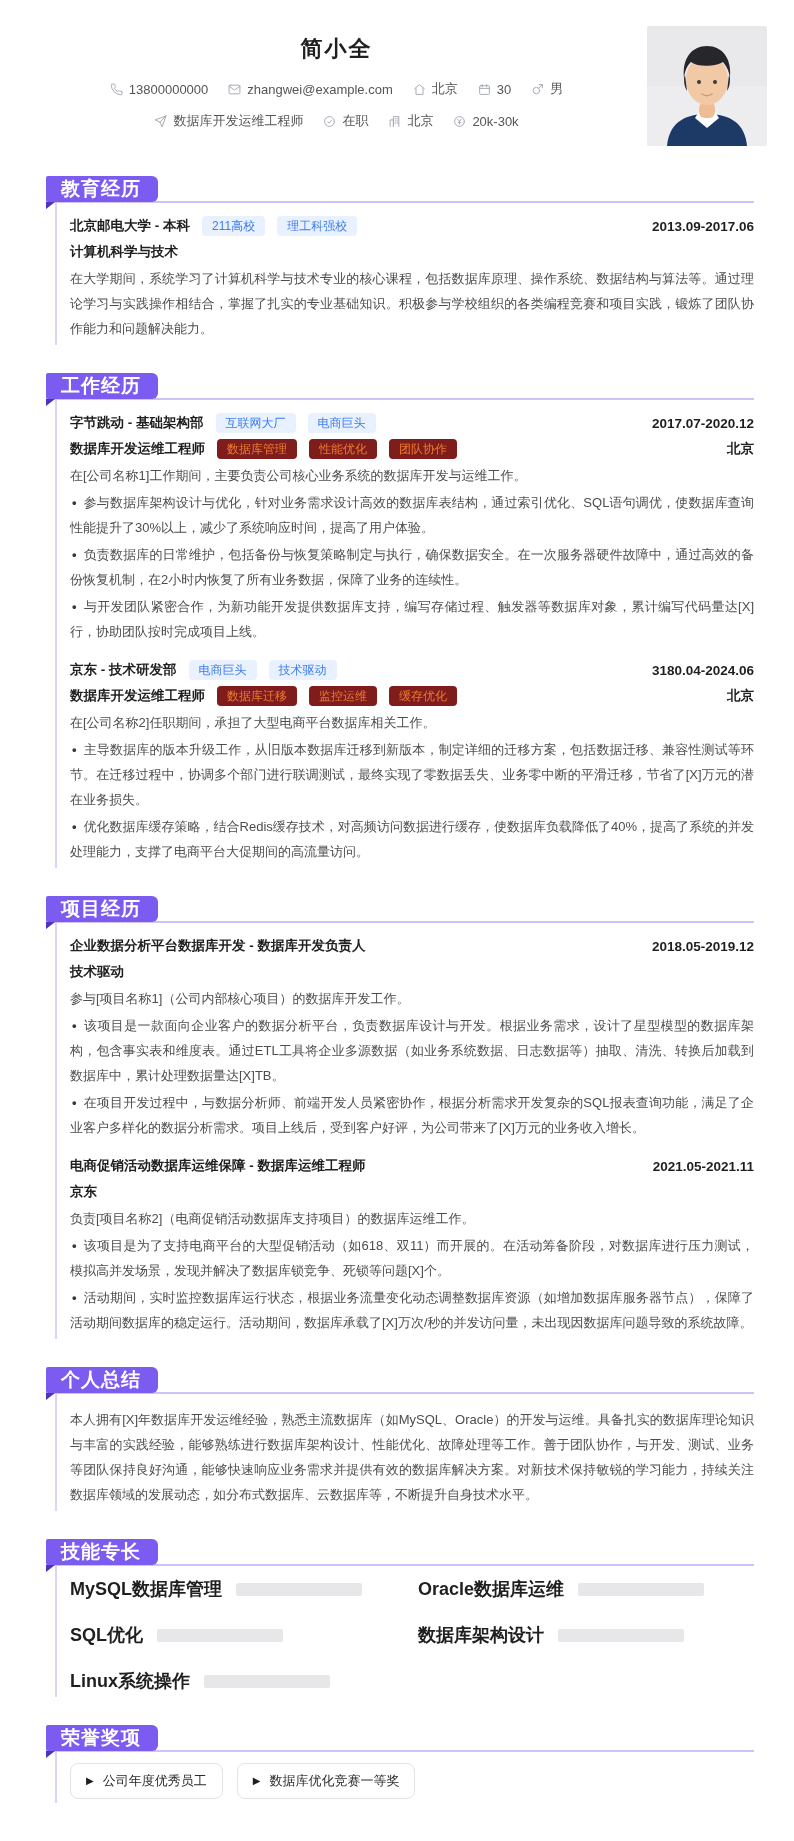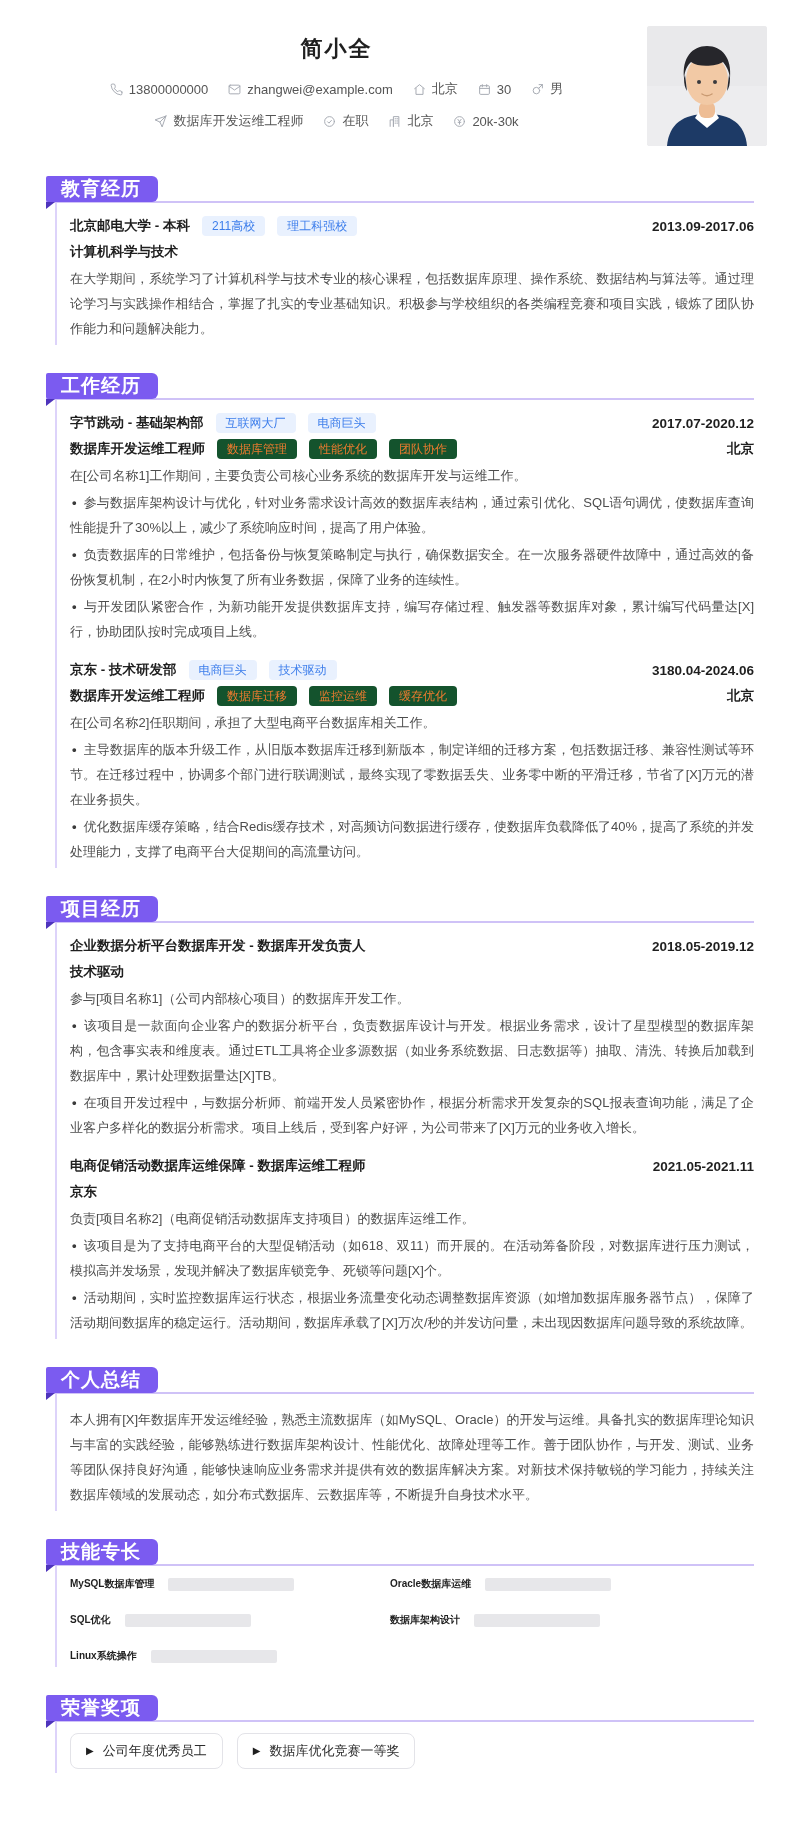--- a/index.html
+++ b/index.html
@@ -26,31 +26,31 @@
   .fold{position:absolute;left:6px;top:26px;width:0;height:0;z-index:1;
         border-top:7px solid #4e34bc;border-right:9px solid transparent;}
   .head-line{position:absolute;left:6px;right:0;bottom:-1px;height:2px;background:#cfc2f7;}
   .sec-body{padding:12px 0 8px 30px;}
   
   .row{display:flex;align-items:center;gap:12px;min-height:24px;margin-bottom:2px;}
   .row .strong{font-size:13.5px;font-weight:bold;color:#1f1f1f;}
   .row .right{margin-left:auto;font-size:13.5px;font-weight:bold;color:#1f1f1f;white-space:nowrap;}
   .tag{font-size:12px;line-height:1.4;padding:2px 10px;border-radius:4px;white-space:nowrap;}
   .tag.blue{color:#3d7eeb;background:#e9f1fe;}
-  .tag.orange{color:#ed7b2f;background:#14532d;}
+  .tag.orange{color:#ed7b2f;background:#7f1d1d;}
   p.body-text{margin:2px 0 0;line-height:25px;text-align:justify;}
   p.bullet{margin:2px 0 0;line-height:25px;text-align:justify;}
   p.bullet .dot{font-weight:bold;margin:0 7px 0 2px;color:#3a3a3a;}
   .entry{margin-bottom:14px;}
   .entry:last-child{margin-bottom:0;}
   .sub-strong{font-size:13.5px;font-weight:bold;color:#1f1f1f;line-height:24px;margin:2px 0;}
   
   .skills-grid{display:grid;grid-template-columns:1fr 1fr;column-gap:56px;row-gap:22px;padding-right:100px;}
   .skill{display:flex;align-items:center;gap:14px;}
-  .skill-name{font-size:10px;font-weight:bold;color:#1f1f1f;white-space:nowrap;}
+  .skill-name{font-size:18px;font-weight:bold;color:#1f1f1f;white-space:nowrap;}
   .track{width:126px;height:13px;background:#e7e7ea;border-radius:2px;overflow:hidden;flex:none;}
   .fill{height:100%;background:#7c5cf6;clip-path:polygon(0 0,calc(100% - 7px) 0,100% 100%,0 100%);}
   
   .honors{display:flex;gap:14px;}
   .honor-btn{display:inline-flex;align-items:center;gap:9px;border:1px solid #e3e3e8;border-radius:8px;
              background:#fff;padding:8px 15px;font-size:13px;color:#2b2b2b;cursor:pointer;
              font-family:inherit;}
   .honor-btn .tri{font-size:10px;color:#1f1f1f;line-height:1;}
 </style>
 </head>

